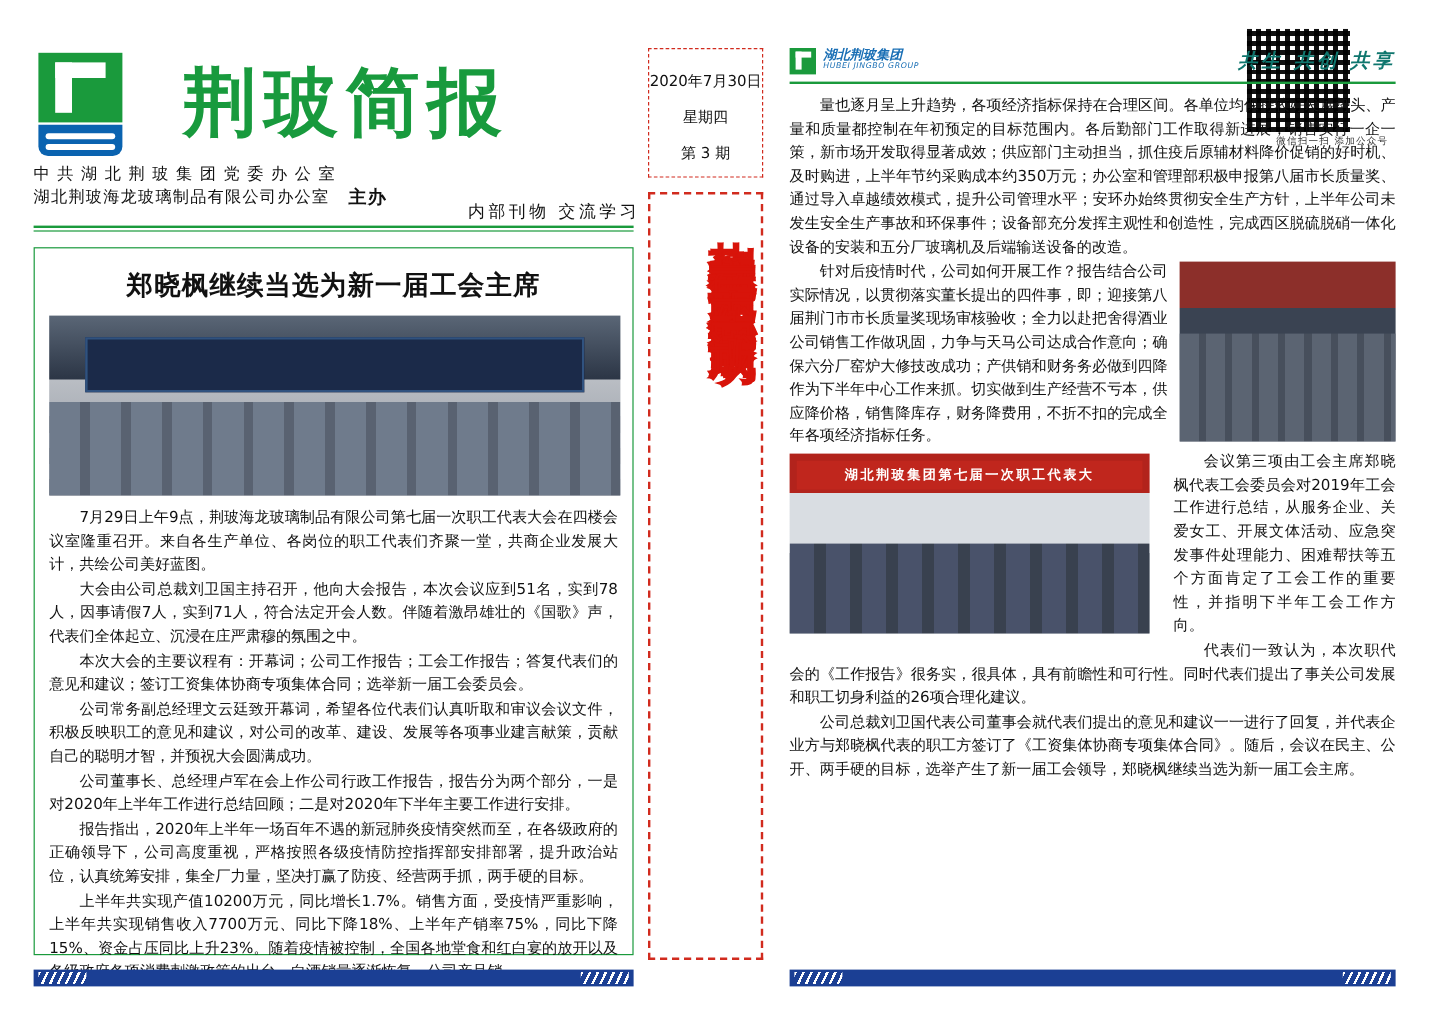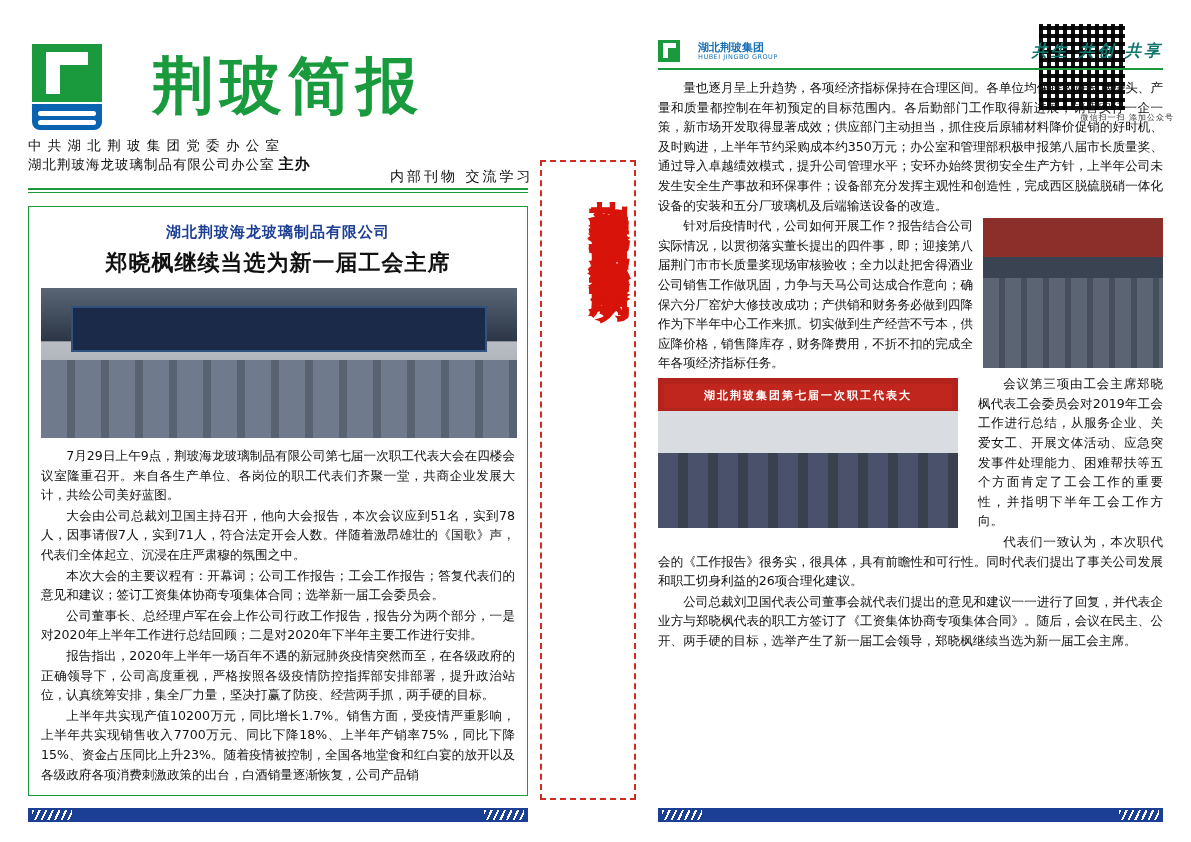--- a/index.html
+++ b/index.html
@@ -15,21 +15,21 @@
   .logo-mark .sq:before{content:"";position:absolute;left:14px;top:8px;width:42px;height:13px;background:#fff;}
   .logo-mark .wave{position:absolute;left:4px;top:60px;width:70px;height:26px;background:#0a63b0;border-radius:0 0 8px 8px;}
   .logo-mark .wave:after{content:"";position:absolute;left:6px;top:7px;width:58px;height:5px;background:#fff;border-radius:3px;}
   .logo-mark .wave:before{content:"";position:absolute;left:6px;top:16px;width:58px;height:5px;background:#fff;border-radius:3px;}
 
   .title-cn{font-family:"DejaVu Sans","Liberation Sans",sans-serif;font-size:62px;font-weight:bold;color:#189a3d;letter-spacing:6px;line-height:88px;margin-left:10px;}
   .qr{position:absolute;right:64px;top:22px;width:86px;height:86px;background:
       repeating-linear-gradient(0deg,#111 0 4px,#fff 4px 8px),
       repeating-linear-gradient(90deg,#111 0 4px,transparent 4px 8px);
       background-blend-mode:multiply;border:2px solid #fff;}
-  .qr-cap{position:absolute;right:17px;top:112px;font-size:8px;color:#333;letter-spacing:1px;}
+  .qr-cap{position:absolute;right:34px;top:112px;font-size:8px;color:#333;letter-spacing:1px;}
 
   .sub-left{margin-top:6px;font-size:13.5px;line-height:19px;color:#111;letter-spacing:1px;}
   .zhuban{font-size:15px;font-weight:bold;}
   .rule-1{position:absolute;left:28px;top:188px;width:500px;border-top:2px solid #1a9a3c;}
   .rule-2{position:absolute;left:28px;top:192px;width:500px;border-top:1px solid #1a9a3c;}
   .neibu{position:absolute;left:390px;top:168px;font-size:14px;color:#111;letter-spacing:3px;}
 
   
   .art-box{position:absolute;left:28px;top:206px;width:500px;height:590px;border:1px solid #1a9a3c;box-sizing:border-box;padding:10px 12px;}
   .art-sub{text-align:center;font-size:15px;font-weight:bold;color:#1c3f94;letter-spacing:1px;margin-top:6px;}
@@ -48,21 +48,21 @@
   .vert-banner{position:absolute;left:540px;top:160px;width:96px;height:640px;border:2px dashed #d12b1e;box-sizing:border-box;}
   .vert-text{position:absolute;left:0;top:0;width:96px;height:636px;
     writing-mode:vertical-rl;text-orientation:upright;
     font-size:40px;font-weight:bold;color:#d8140a;letter-spacing:4px;
     padding:8px 0 0 0;box-sizing:border-box;text-align:left;
     -webkit-text-stroke:1px #d8140a;}
 
   
   .right{position:absolute;left:658px;top:40px;width:505px;}
   .r-head{display:flex;align-items:center;justify-content:space-between;border-bottom:2px solid #1a9a3c;padding-bottom:6px;}
-  .r-logo{display:flex;align-items:center;gap:18px;}
+  .r-logo{display:flex;gap:6px;font-style:italic;}
   .r-logo .mini{width:22px;height:22px;background:#1a9a3c;position:relative;}
   .r-logo .mini:after{content:"";position:absolute;left:5px;top:3px;width:5px;height:15px;background:#fff;}
   .r-logo .mini:before{content:"";position:absolute;left:5px;top:3px;width:13px;height:5px;background:#fff;}
   .r-logo .tx1{font-size:11px;font-weight:bold;color:#1a6fb5;line-height:11px;}
   .r-logo .tx2{font-size:6.5px;color:#1a6fb5;letter-spacing:.5px;}
   .r-slogan{font-size:16px;font-weight:bold;font-style:italic;color:#0f766e;letter-spacing:3px;}
   .r-body{font-size:12.6px;line-height:19.6px;color:#111;text-align:justify;margin-top:8px;}
   .r-body p{margin:0 0 1px;text-indent:2em;}
   .rp1{float:right;width:180px;height:150px;margin:2px 0 6px 10px;
         background:linear-gradient(180deg,#8c2f2a 0 26%,#3a4352 26% 60%,#6d7582 60% 100%);position:relative;overflow:hidden;}
@@ -91,48 +91,55 @@
   <div class="masthead">
     <div class="logo-row">
       <div class="logo-mark">
         <div class="sq"></div>
           <div class="wave"></div>
       </div>
       <div class="title-cn">荆玻简报</div>
     </div>
     <div class="sub-left">
       <div>中 共 湖 北 荆 玻 集 团 党 委 办 公 室</div>
-      <div style="display:flex;align-items:flex-end;gap:4px;">
+      <div style="display:flex;align-items:flex-end;gap:16px;">
         <span>湖北荆玻海龙玻璃制品有限公司办公室</span>
         <span class="zhuban">主办</span>
       </div>
     </div>
   </div>
   <div class="qr"></div>
   <div class="qr-cap">微信扫一扫 添加公众号</div>
   <div class="neibu">内部刊物  交流学习</div>
   <div class="rule-1"></div>
   <div class="rule-2"></div>
 
   <div class="art-box">
-    <div class="art-sub">湖北荆玻海龙玻璃制品有限公司</div>
     <div class="art-title">郑晓枫继续当选为新一届工会主席</div>
     <div class="photo1">
         <div class="seats"></div>
       </div>
     <div class="art-text">
       <p>7月29日上午9点，荆玻海龙玻璃制品有限公司第七届一次职工代表大会在四楼会议室隆重召开。来自各生产单位、各岗位的职工代表们齐聚一堂，共商企业发展大计，共绘公司美好蓝图。</p>
       <p>大会由公司总裁刘卫国主持召开，他向大会报告，本次会议应到51名，实到78人，因事请假7人，实到71人，符合法定开会人数。伴随着激昂雄壮的《国歌》声，代表们全体起立、沉浸在庄严肃穆的氛围之中。</p>
       <p>本次大会的主要议程有：开幕词；公司工作报告；工会工作报告；答复代表们的意见和建议；签订工资集体协商专项集体合同；选举新一届工会委员会。</p>
+      <p>公司常务副总经理文云廷致开幕词，希望各位代表们认真听取和审议会议文件，积极反映职工的意见和建议，对公司的改革、建设、发展等各项事业建言献策，贡献自己的聪明才智，并预祝大会圆满成功。</p>
       <p>公司董事长、总经理卢军在会上作公司行政工作报告，报告分为两个部分，一是对2020年上半年工作进行总结回顾；二是对2020年下半年主要工作进行安排。</p>
       <p>报告指出，2020年上半年一场百年不遇的新冠肺炎疫情突然而至，在各级政府的正确领导下，公司高度重视，严格按照各级疫情防控指挥部安排部署，提升政治站位，认真统筹安排，集全厂力量，坚决打赢了防疫、经营两手抓，两手硬的目标。</p>
       <p>上半年共实现产值10200万元，同比增长1.7%。销售方面，受疫情严重影响，上半年共实现销售收入7700万元、同比下降18%、上半年产销率75%，同比下降15%、资金占压同比上升23%。随着疫情被控制，全国各地堂食和红白宴的放开以及各级政府各项消费刺激政策的出台，白酒销量逐渐恢复，公司产品销</p>
     </div>
   </div>
 
+  <div class="center-col">
+    <div class="date-box">
+      <div>2020年7月30日</div>
+      <div>星期四</div>
+      <div>第 3 期</div>
+    </div>
+  </div>
   <div class="vert-banner">
     <div class="vert-text">热烈祝贺公司第七届一次职工代表大会圆满成功！</div>
   </div>
 
   <div class="right">
     <div class="r-head">
       <div class="r-logo">
         <div class="mini"></div>
         <div>
           <div class="tx1">湖北荆玻集团</div>

